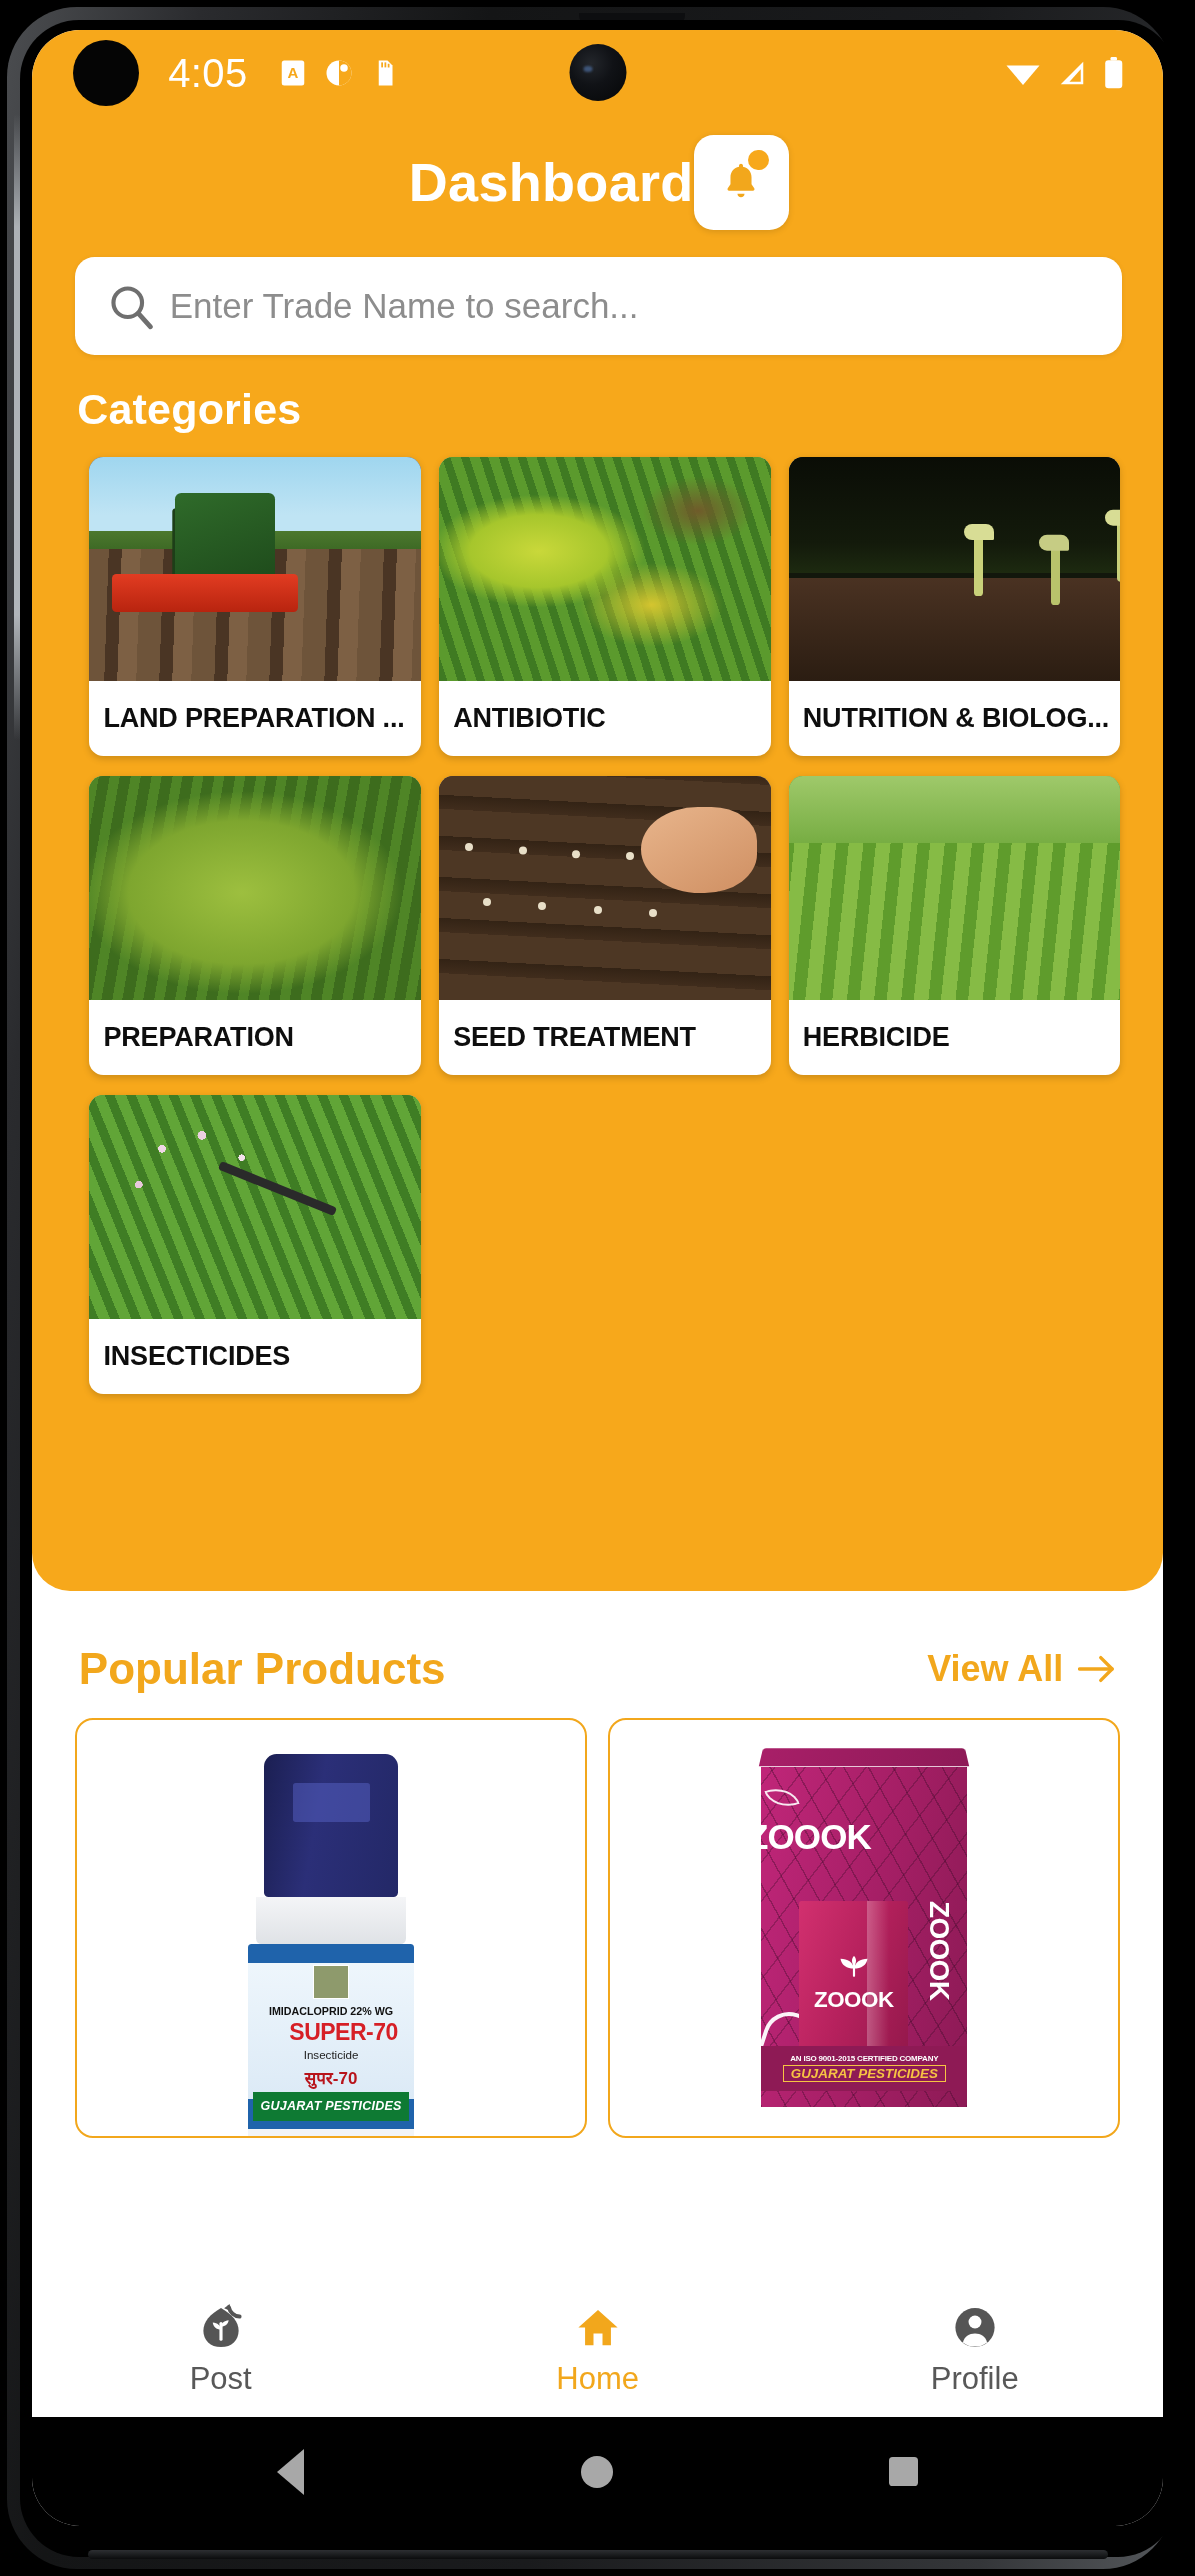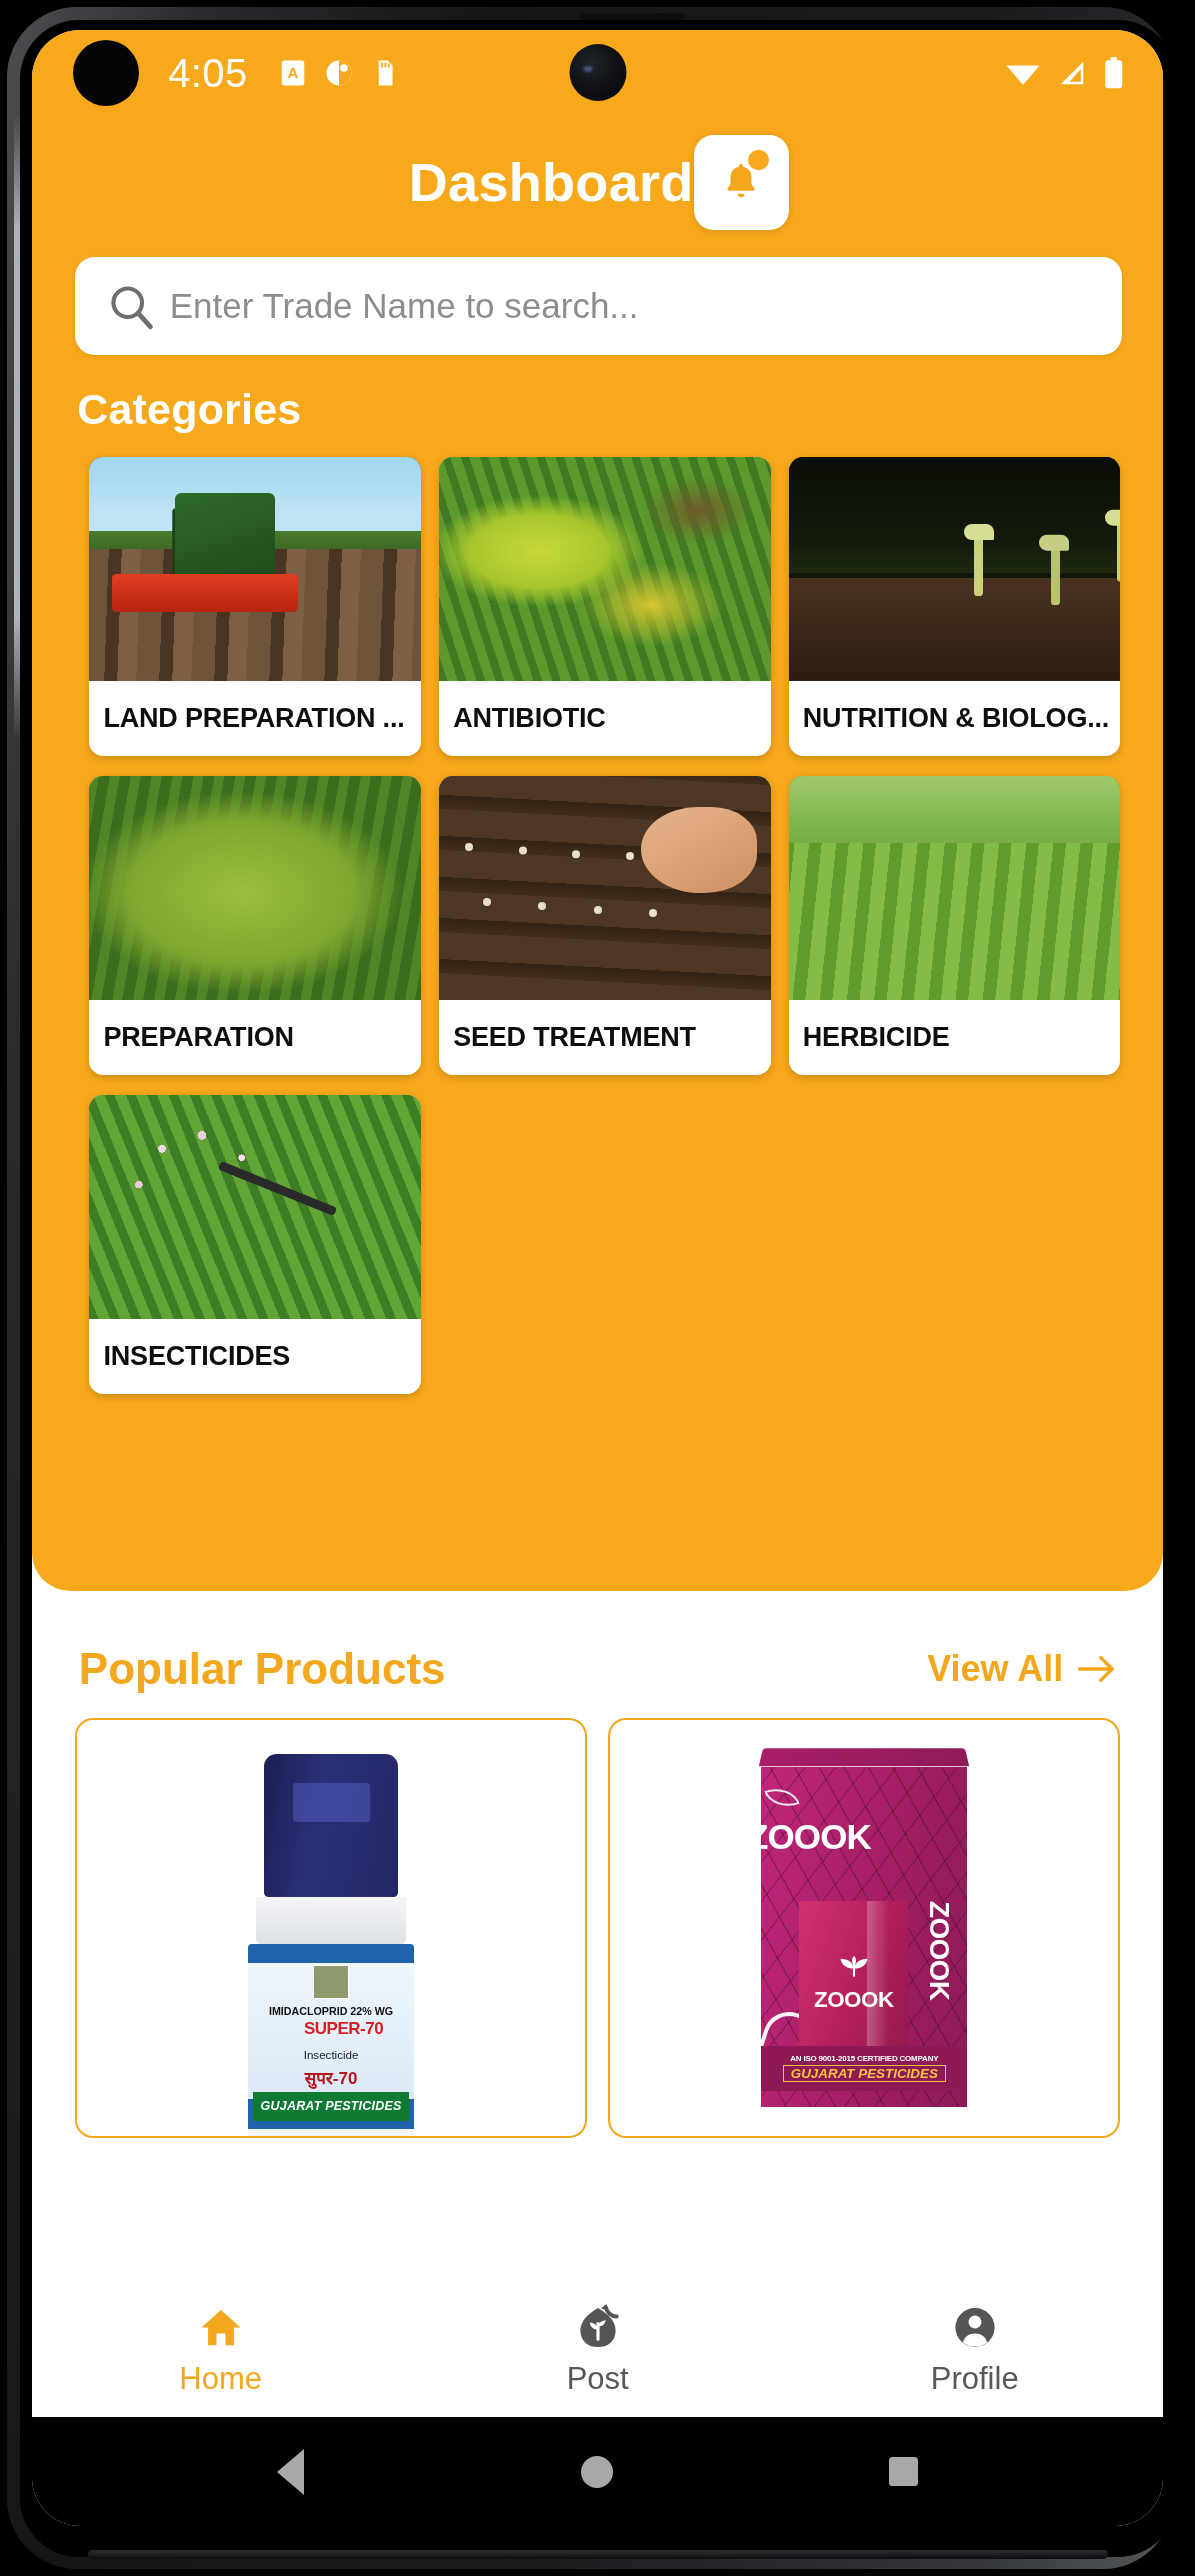--- a/index.html
+++ b/index.html
@@ -425,21 +425,21 @@
     width: 36px; height: 34px;
     background: #8e9a6c;
     border: 1.8px solid #fff;
   }
   .lbl-line1 {
     position: absolute; top: 61px; left: 0; right: 0;
     text-align: center; font-size: 10.7px; font-weight: 700; color: #111;
   }
   .lbl-name {
     position: absolute; top: 75px; left: 0; right: 0;
-    text-align: center; font-size: 17px; font-weight: 700; color: #d61f26;
+    text-align: center; font-size: 23px; font-weight: 700; color: #d61f26;
     letter-spacing: -0.5px;
     padding-left: 25px;
   }
   .lbl-type {
     position: absolute; top: 104px; left: 0; right: 0;
     text-align: center; font-size: 11.6px; color: #222;
   }
   .lbl-hindi {
     position: absolute; top: 122px; left: 0; right: 0;
     text-align: center; font-size: 17px; font-weight: 700; color: #b8141b;
@@ -751,39 +751,39 @@
               </div>
             </div>
           </div>
         </div>
 
       </div>
     </div>
 
     <div class="bottom-nav">
 
-      <div class="nav-item active">
-        <svg width="50" height="47" viewBox="0 0 24 24">
-          <path d="M12 3 L22 12 H18.6 V21 H14.3 V15 H9.7 V21 H5.4 V12 H2 Z" fill="#F2A71C"></path>
-        </svg>
-        <span class="nav-label">Home</span>
-      </div>
-
       <div class="nav-item">
         <svg width="48" height="47" viewBox="0 0 24 24">
           <path d="M12 22 C6.5 22 3 18.3 3 13.6 C3 9 6.4 5.2 12 2 C17.6 5.2 21 9 21 13.6 C21 18.3 17.5 22 12 22 Z" fill="#555555"></path>
           <path d="M12 18 V10" stroke="#ffffff" stroke-width="1.6" stroke-linecap="round"></path>
           <path d="M12 13 C9.5 13 8 11.5 7.8 9.4 C10.2 9.6 11.8 11 12 13Z" fill="#ffffff"></path>
           <path d="M12 11.5 C14.3 11.5 15.7 10.2 15.9 8.3 C13.7 8.5 12.2 9.7 12 11.5Z" fill="#ffffff"></path>
           <path d="M16 1.6 A6 6 0 0 0 21.5 6.4" fill="none" stroke="#555555" stroke-width="2" stroke-linecap="round"></path>
           <polygon points="16.4,0 13.6,2.2 17,3.6" fill="#555555"></polygon>
         </svg>
         <span class="nav-label">Post</span>
       </div>
 
+      <div class="nav-item active">
+        <svg width="50" height="47" viewBox="0 0 24 24">
+          <path d="M12 3 L22 12 H18.6 V21 H14.3 V15 H9.7 V21 H5.4 V12 H2 Z" fill="#F2A71C"></path>
+        </svg>
+        <span class="nav-label">Home</span>
+      </div>
+
       <div class="nav-item">
         <svg width="48" height="47" viewBox="0 0 24 24">
           <circle cx="12" cy="12" r="10" fill="#555555"></circle>
           <circle cx="12" cy="9.2" r="3.3" fill="#ffffff"></circle>
           <path d="M5.8 19.6 C6.6 16.6 9 15 12 15 C15 15 17.4 16.6 18.2 19.6 A10 10 0 0 1 5.8 19.6Z" fill="#ffffff"></path>
         </svg>
         <span class="nav-label">Profile</span>
       </div>
 
     </div>

